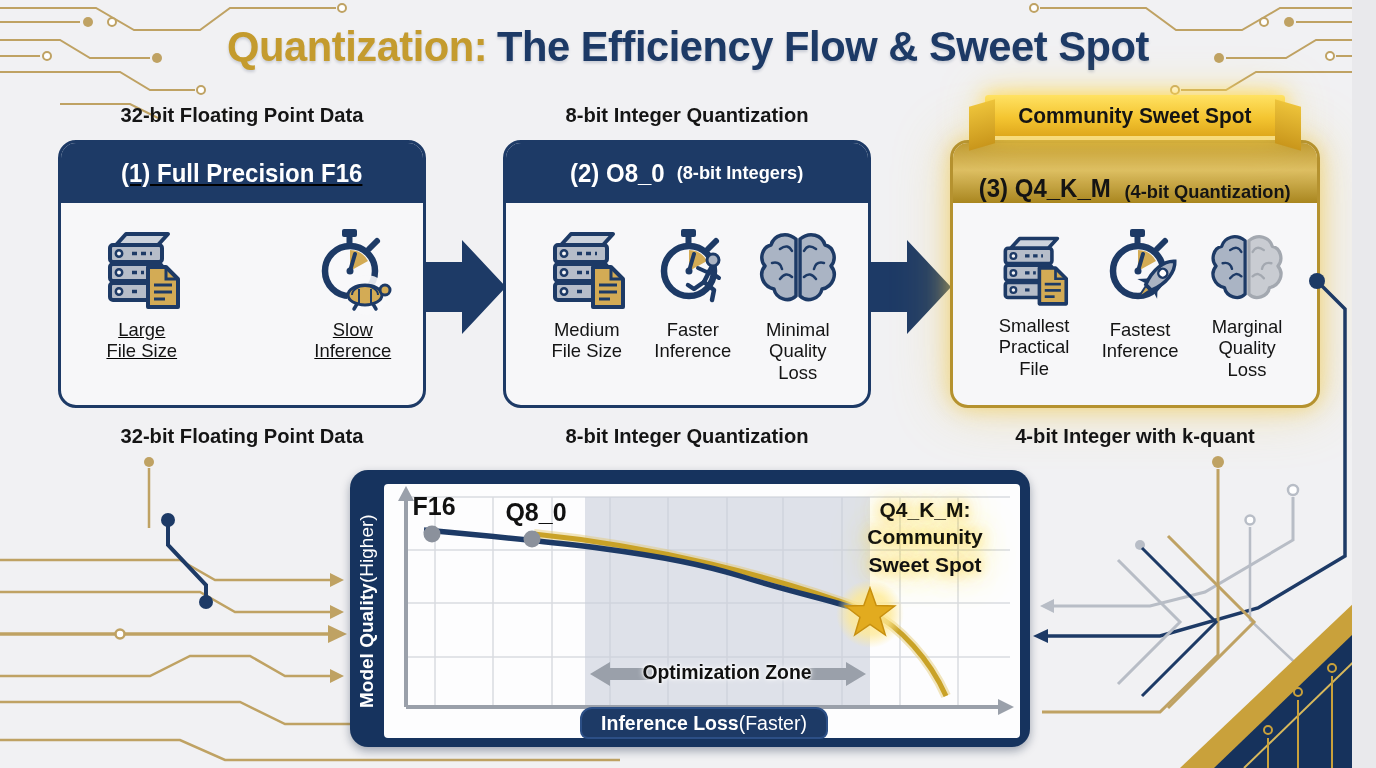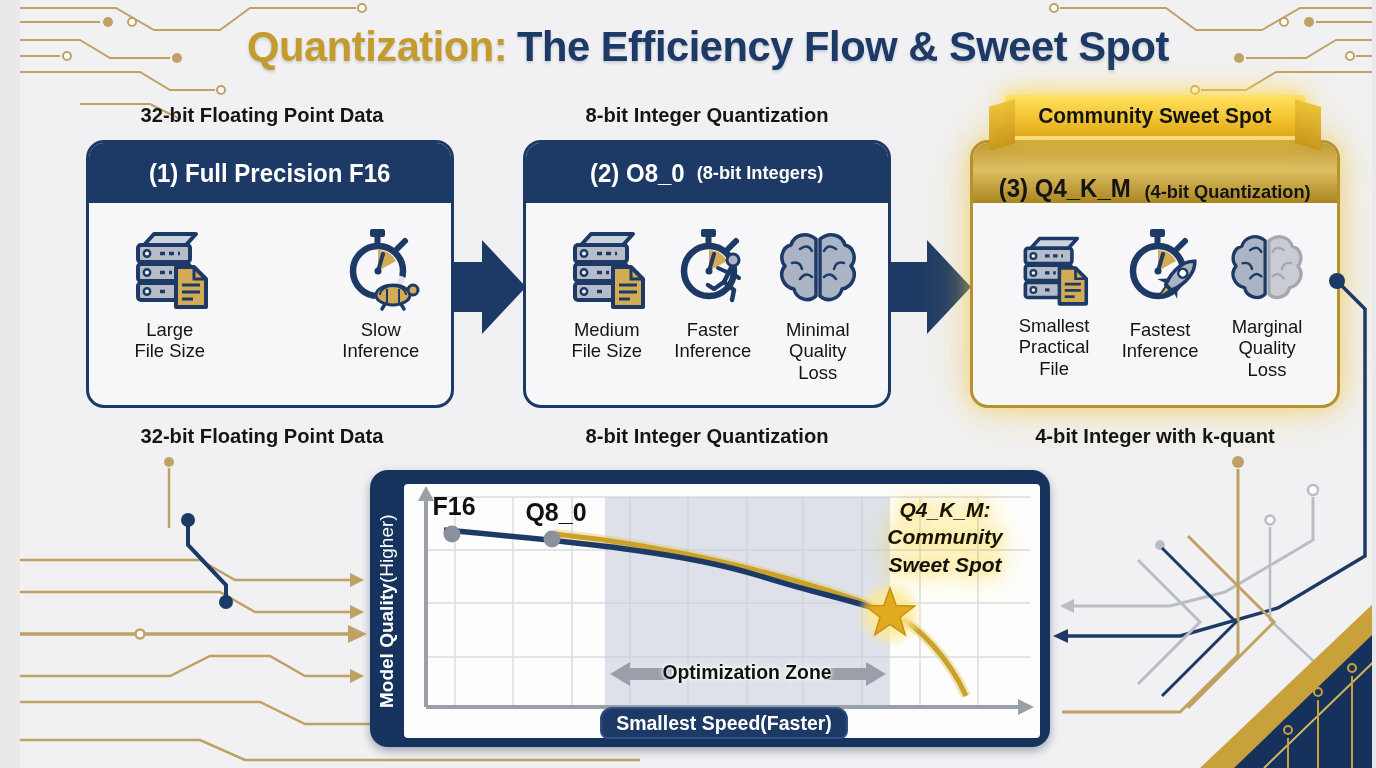--- a/index.html
+++ b/index.html
@@ -1,17 +1,17 @@
 <!DOCTYPE html>
 <html><head>
 <meta charset="utf-8">
 <style>
   html,body{margin:0;padding:0;}
   body{font-family:"Liberation Sans","DejaVu Sans",sans-serif;background:#e9e9ec;}
-  #stage{position:relative;width:1352px;height:768px;background:#f1f1f3;overflow:hidden;margin-left:20px;}
+  #stage{position:relative;width:1352px;height:768px;background:#f1f1f3;overflow:hidden;}
   .layer{position:absolute;inset:0;pointer-events:none;}
   #deco-bottom{z-index:0;}
   #content{z-index:1;}
   #deco-top{z-index:2;}
 
   
   .title{position:absolute;left:0;top:22px;width:1376px;text-align:center;
     font-size:43px;font-weight:800;letter-spacing:-0.5px;color:#1d3a66;
     text-shadow:0 2px 3px rgba(20,40,80,.18);transform:scaleX(.97);}
   .title .gold{color:#c49b2e;margin-right:10px;}
@@ -55,21 +55,21 @@
     border-radius:4px;overflow:hidden;}
   .ylab{position:absolute;left:0;top:14px;width:34px;height:254px;display:flex;align-items:center;
     justify-content:center;writing-mode:vertical-rl;transform:rotate(180deg);color:#fff;
     font-size:19px;white-space:nowrap;}
   .ylab .b{font-weight:800;}
   .ylab .r{font-weight:400;}
   .xpill{position:absolute;left:230px;top:237px;width:248px;height:32px;background:#1d3a66;
     border:2px solid #2c4f86;border-radius:12px 12px 8px 8px;color:#fff;display:flex;
     align-items:center;justify-content:center;box-sizing:border-box;font-size:19.5px;white-space:nowrap;}
   .xpill .b{font-weight:800;}
-  .xpill .r{font-weight:700;}
+  .xpill .r{font-weight:400;}
   .plot-text{position:absolute;color:#111;text-align:center;}
   .pt-label{font-size:25px;font-weight:800;}
   .annotation{font-size:21px;font-weight:800;line-height:1.3;white-space:pre-line;
     text-shadow:0 0 12px rgba(255,221,92,.95),0 0 24px rgba(255,221,92,.85),0 0 36px rgba(255,221,92,.6);}
   .zone-label{font-size:20px;font-weight:800;transform:scaleX(.97);
     text-shadow:0 0 6px #fff,0 0 3px #fff,0 0 2px #fff;}
 </style>
 </head>
 <body>
 
@@ -239,21 +239,21 @@
       <span class="gold">Quantization:</span><span>The Efficiency Flow &amp; Sweet Spot</span>
     </div>
 
     <div class="caption" style="left:58px;top:103px;width:368px;">32-bit Floating Point Data</div>
     <div class="caption" style="left:503px;top:103px;width:368px;">8-bit Integer Quantization</div>
 
     <div class="ribbon">
       <span class="ribbon-label">Community Sweet Spot</span>
     </div>
 
-    <div class="card" style="left:66px;width:368px;">
+    <div class="card" style="left:58px;width:368px;text-decoration:underline;">
       <div class="hd">
         <span class="hd-main">(1) Full Precision F16</span>
 
       </div>
       <div class="features">
         <div class="feature">
           <svg width="96" height="96" viewBox="0 0 96 96">
               <use href="#sym-server"></use>
             </svg>
           <div class="feature-label">Large
@@ -380,27 +380,27 @@
           <g fill="#9aa0aa">
             <polygon points="206,190 226,178 226,184 268,184 268,196 226,196 226,202"></polygon>
             <polygon points="482,190 462,178 462,184 420,184 420,196 462,196 462,202"></polygon>
           </g>
 
           <circle cx="486" cy="130" r="34" fill="url(#starGlow)"></circle>
           <polygon points="486,104 492.2,121.5 510.7,122 496,133.2 501.3,151 486,140.5 470.7,151 476,133.2 461.3,122 479.8,121.5" fill="#e2ab1f" stroke="#c89010" stroke-width="1.5"></polygon>
         </svg>
         <div class="plot-text pt-label" style="left:20px;top:8px;width:60px;">F16</div>
         <div class="plot-text pt-label" style="left:112px;top:14px;width:80px;">Q8_0</div>
-        <div class="plot-text annotation" style="left:448px;top:12px;width:186px;font-style:italic;">Q4_K_M:
+        <div class="plot-text annotation" style="left:448px;top:12px;width:186px;">Q4_K_M:
 Community
 Sweet Spot</div>
         <div class="plot-text zone-label" style="left:243px;top:177px;width:200px;">Optimization Zone</div>
       </div>
       <div class="xpill">
-        <span class="b">Smallest Speed</span>
+        <span class="b">Inference Loss</span>
           <span class="r"> (Faster)</span>
       </div>
     </div>
   </div>
 
   <svg id="deco-top" class="layer" width="1376" height="768" viewBox="0 0 1376 768">
     <g>
       <path d="M1317,281 L1345,309 L1345,556 L1258,608 L1160,636 L1048,636" stroke="#1d3a66" stroke-width="3.5" fill="none"></path>
       <polygon points="1048,629 1033,636 1048,643" fill="#1d3a66"></polygon>
       <circle cx="1317" cy="281" r="8" fill="#1d3a66"></circle>

